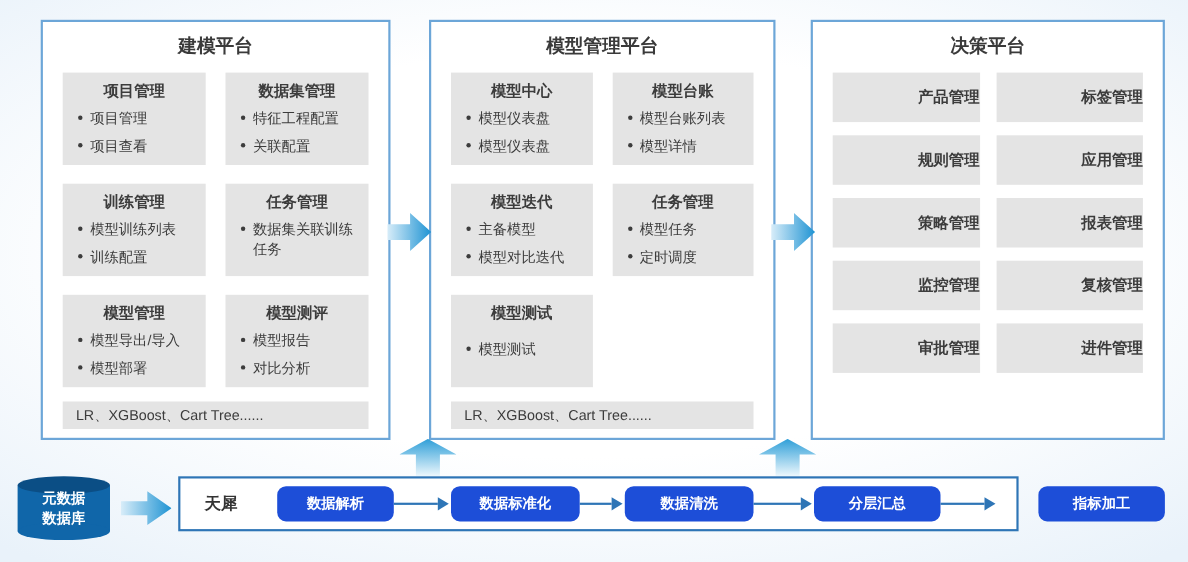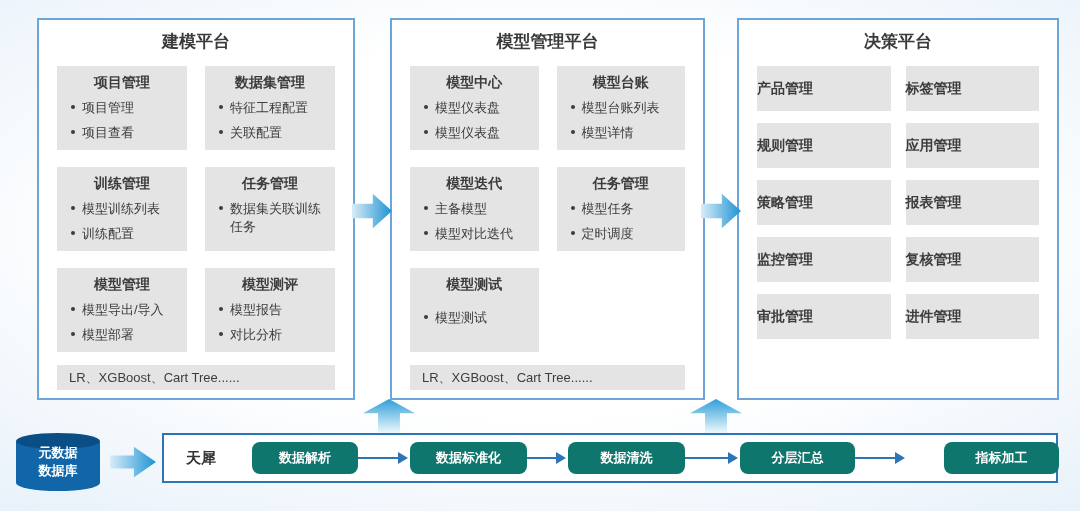--- a/index.html
+++ b/index.html
@@ -22,21 +22,21 @@
   .card-item::before {
     content:""; position:absolute; left:6px; top:6px; width:4px; height:4px;
     border-radius:50%; background:#3c3c3c;
   }
   .footer-bar {
     margin-top:13px; background:#E4E4E4; height:25px; line-height:25px;
     padding-left:12px; font-size:13px; color:#3c3c3c;
   }
   .grid-buttons { display:grid; grid-template-columns:1fr 1fr; gap:12px 15px; }
   .grid-button {
-    background:#E4E4E4; height:45px; line-height:45px; text-align:left;
+    background:#E4E4E4; height:45px; line-height:45px; text-align:right;
     font-size:14px; font-weight:bold; color:#3c3c3c;
   }
   .arrow-right {
     position:absolute;
     background:linear-gradient(to right,#d8edf9,#1e93d3);
     clip-path:polygon(0 30%,52% 30%,52% 2%,100% 50%,52% 98%,52% 70%,0 70%);
   }
   .arrow-up {
     position:absolute;
     background:linear-gradient(to top,#eef8fd,#2f9fd8);
@@ -51,30 +51,30 @@
   }
   .db::after {
     content:""; position:absolute; left:0; bottom:-8px; width:100%; height:16px;
     border-radius:50%; background:#1066A9;
   }
   .db-label {
     position:relative; z-index:2; color:#ffffff; font-weight:bold; font-size:13px;
     text-align:center; line-height:1.35; padding-top:3px;
   }
   .pipe {
-    position:absolute; left:162px; top:433px; width:896px; height:50px;
+    position:absolute; left:162px; top:433px; width:764px; height:50px;
     border:2px solid #2E75B6; background:#ffffff; box-sizing:border-box;
   }
   .engine-label {
     position:absolute; left:22px; top:50%; transform:translateY(-50%);
     font-size:15px; font-weight:bold; color:#333333;
   }
   .step {
     position:absolute; top:7px; height:32px; line-height:32px; border-radius:8px;
-    background:#0f766e; color:#ffffff; font-size:13px; font-weight:bold; text-align:center;
+    background:#1d4ed8; color:#ffffff; font-size:13px; font-weight:bold; text-align:center;
   }
   .connector { position:absolute; top:22px; height:2px; background:#2E75B6; }
   .connector::after {
     content:""; position:absolute; right:-10px; top:-5px;
     border-left:10px solid #2E75B6; border-top:6px solid transparent; border-bottom:6px solid transparent;
   }
 </style>
 </head>
 <body>
 

